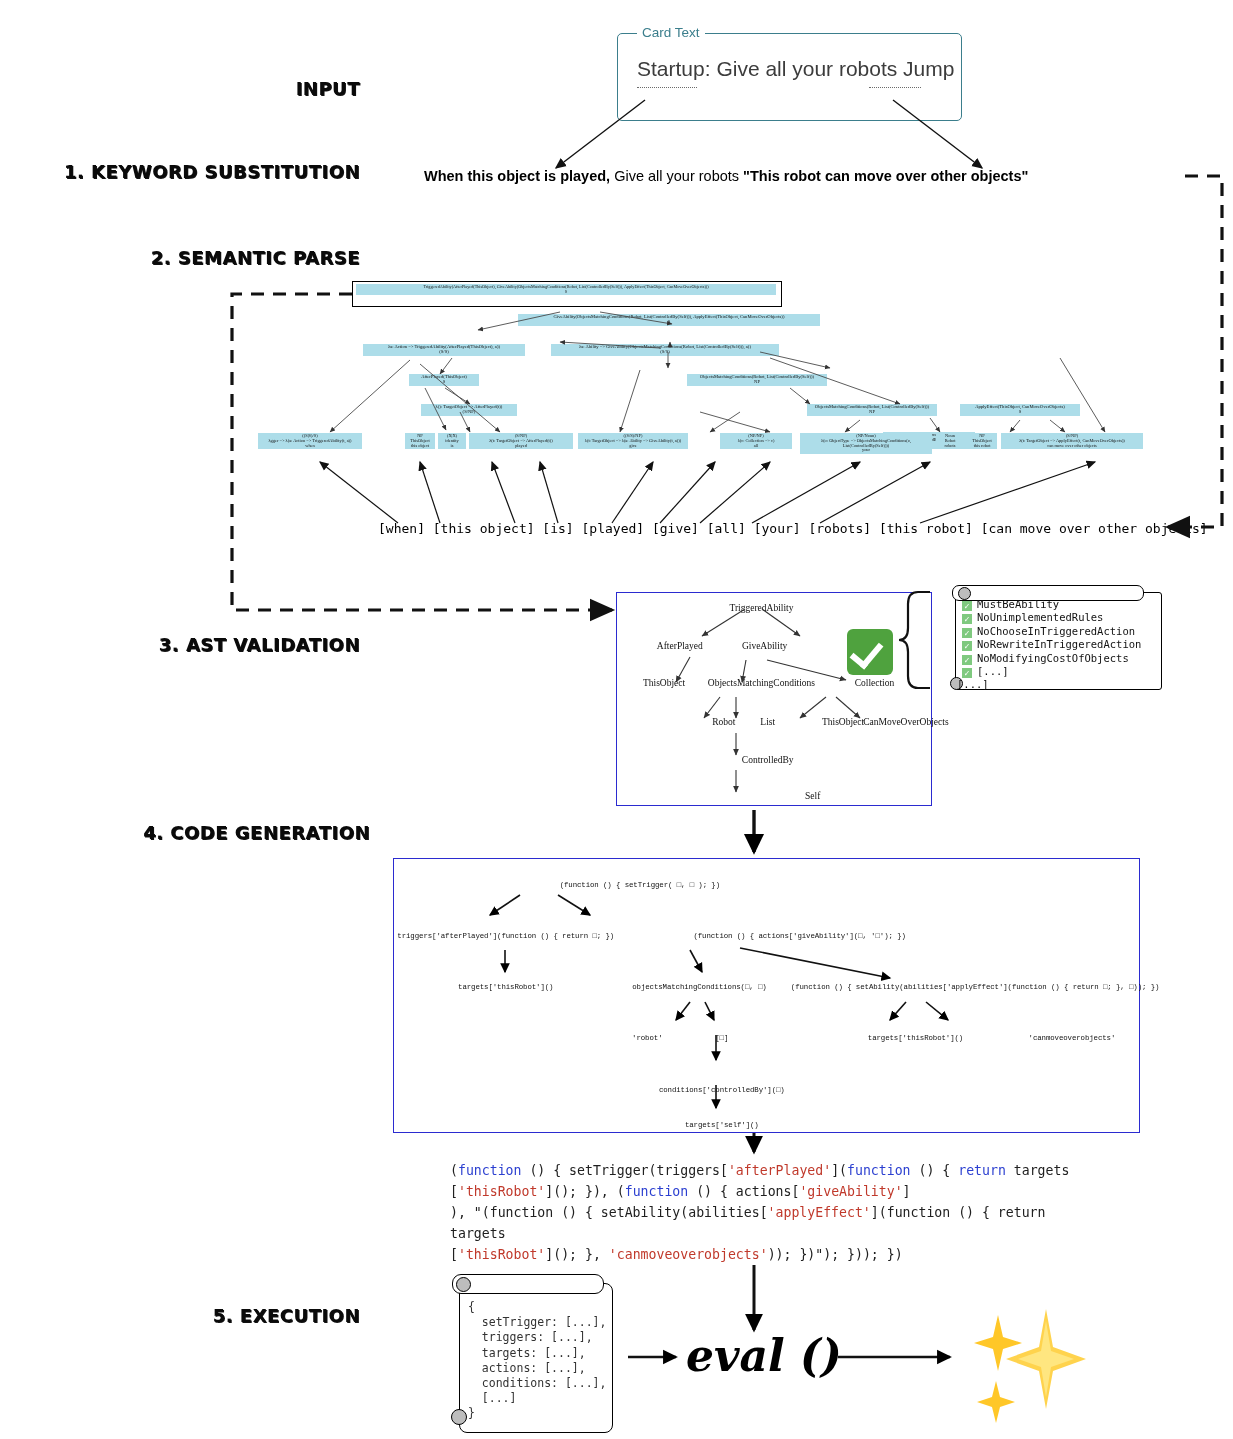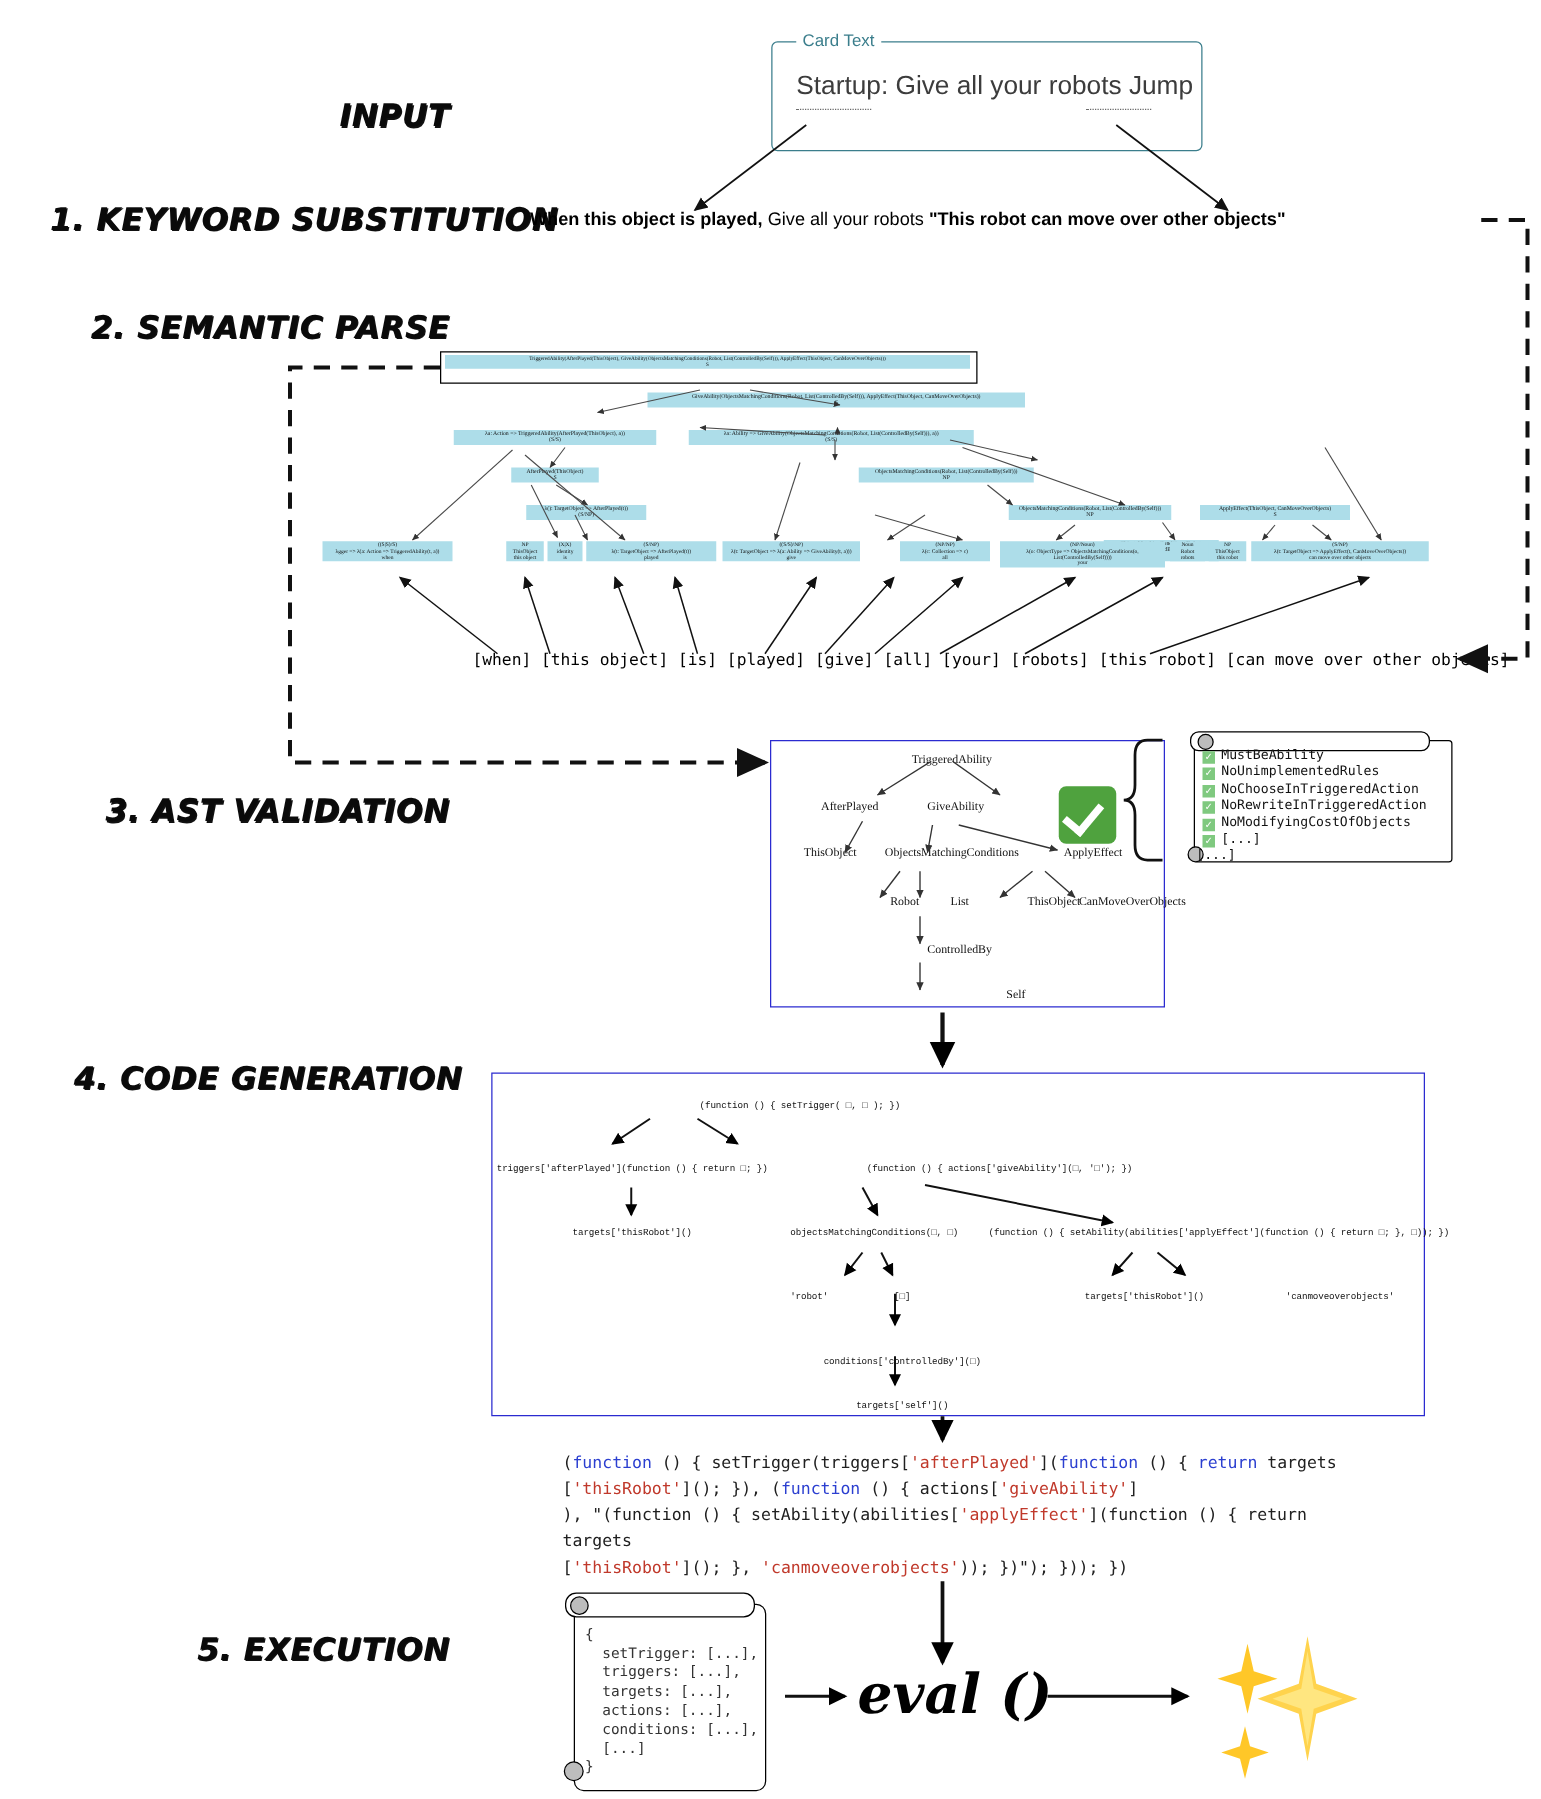--- a/index.html
+++ b/index.html
@@ -1,20 +1,20 @@
 <!DOCTYPE html>
 <html><head>
 <meta charset="utf-8">
 <title>Card Text Compilation Pipeline</title>
 <style>
   html,body{margin:0;padding:0;background:#fff;}
   body{width:1233px;height:1439px;position:relative;
        font-family:"Liberation Sans",sans-serif;overflow:hidden;}
   .stage-label{position:absolute;font-family:"DejaVu Sans",sans-serif;
-       font-weight:bold;font-style:italic;font-size:25px;letter-spacing:.5px;
+       font-weight:bold;font-size:18px;letter-spacing:.5px;
        color:#0a0a0a;text-align:right;white-space:nowrap;
        text-shadow:1px 1px 0 #111;}
 
   
   #card-box{position:absolute;left:617px;top:33px;width:345px;height:88px;
        border:1.6px solid #3b7e8c;border-radius:5px;box-sizing:border-box;}
   #card-legend{position:absolute;left:637px;top:25px;background:#fff;
        padding:0 5px;color:#3b7e8c;font-size:13.5px;font-family:"Liberation Sans",sans-serif;}
   #card-text{position:absolute;left:637px;top:57px;font-size:21px;color:#3c3c3c;
        white-space:nowrap;}
@@ -85,21 +85,21 @@
        font-weight:bold;font-style:italic;font-size:44px;color:#000;white-space:nowrap;}
   #sparkles{position:absolute;left:960px;top:1295px;width:130px;height:130px;}
 </style>
 </head>
 <body>
 
 <div class="stage-label" style="left:130px;top:78px;width:230px;">INPUT</div>
 <div class="stage-label" style="left:40px;top:161px;width:320px;">1. KEYWORD SUBSTITUTION</div>
 <div class="stage-label" style="left:50px;top:247px;width:310px;">2. SEMANTIC PARSE</div>
 <div class="stage-label" style="left:50px;top:634px;width:310px;">3. AST VALIDATION</div>
-<div class="stage-label" style="left:50px;top:848px;width:320px;">4. CODE GENERATION</div>
+<div class="stage-label" style="left:50px;top:822px;width:320px;">4. CODE GENERATION</div>
 <div class="stage-label" style="left:60px;top:1305px;width:300px;">5. EXECUTION</div>
 
 <div id="card-box"></div>
 <div id="card-legend">Card Text</div>
 <div id="card-text">Startup: Give all your robots Jump</div>
 <div class="underdot" style="left:637px;top:87px;width:60px;"></div>
 <div class="underdot" style="left:869px;top:87px;width:52px;"></div>
 
 <div id="kw-line">
   <b>When this object is played,</b><span class="plain"> Give all your robots </span><b>"This robot can move over other objects"</b>
@@ -206,21 +206,21 @@
 </div>
 
 <div id="tokens">[when] [this object] [is] [played] [give] [all] [your] [robots] [this robot] [can move over other objects]</div>
 
 <div id="ast-box">
   <div class="astnode" style="left:46%;top:10px;">TriggeredAbility</div>
   <div class="astnode" style="left:20%;top:48px;">AfterPlayed</div>
   <div class="astnode" style="left:47%;top:48px;">GiveAbility</div>
   <div class="astnode" style="left:15%;top:85px;">ThisObject</div>
   <div class="astnode" style="left:46%;top:85px;text-align:center;">ObjectsMatchingConditions</div>
-  <div class="astnode" style="left:82%;top:85px;">ApplyEffect</div>
+  <div class="astnode" style="left:82%;top:85px;">Collection</div>
   <div class="astnode" style="left:34%;top:124px;">Robot</div>
   <div class="astnode" style="left:48%;top:124px;">List</div>
   <div class="astnode" style="left:72%;top:124px;">ThisObject</div>
   <div class="astnode" style="left:92%;top:124px;">CanMoveOverObjects</div>
   <div class="astnode" style="left:48%;top:162px;">ControlledBy</div>
   <div class="astnode" style="left:48%;top:198px;margin-left:45px;">Self</div>
 </div>
 <div id="check"></div>
 
 <div class="scroll" id="rules-scroll">

